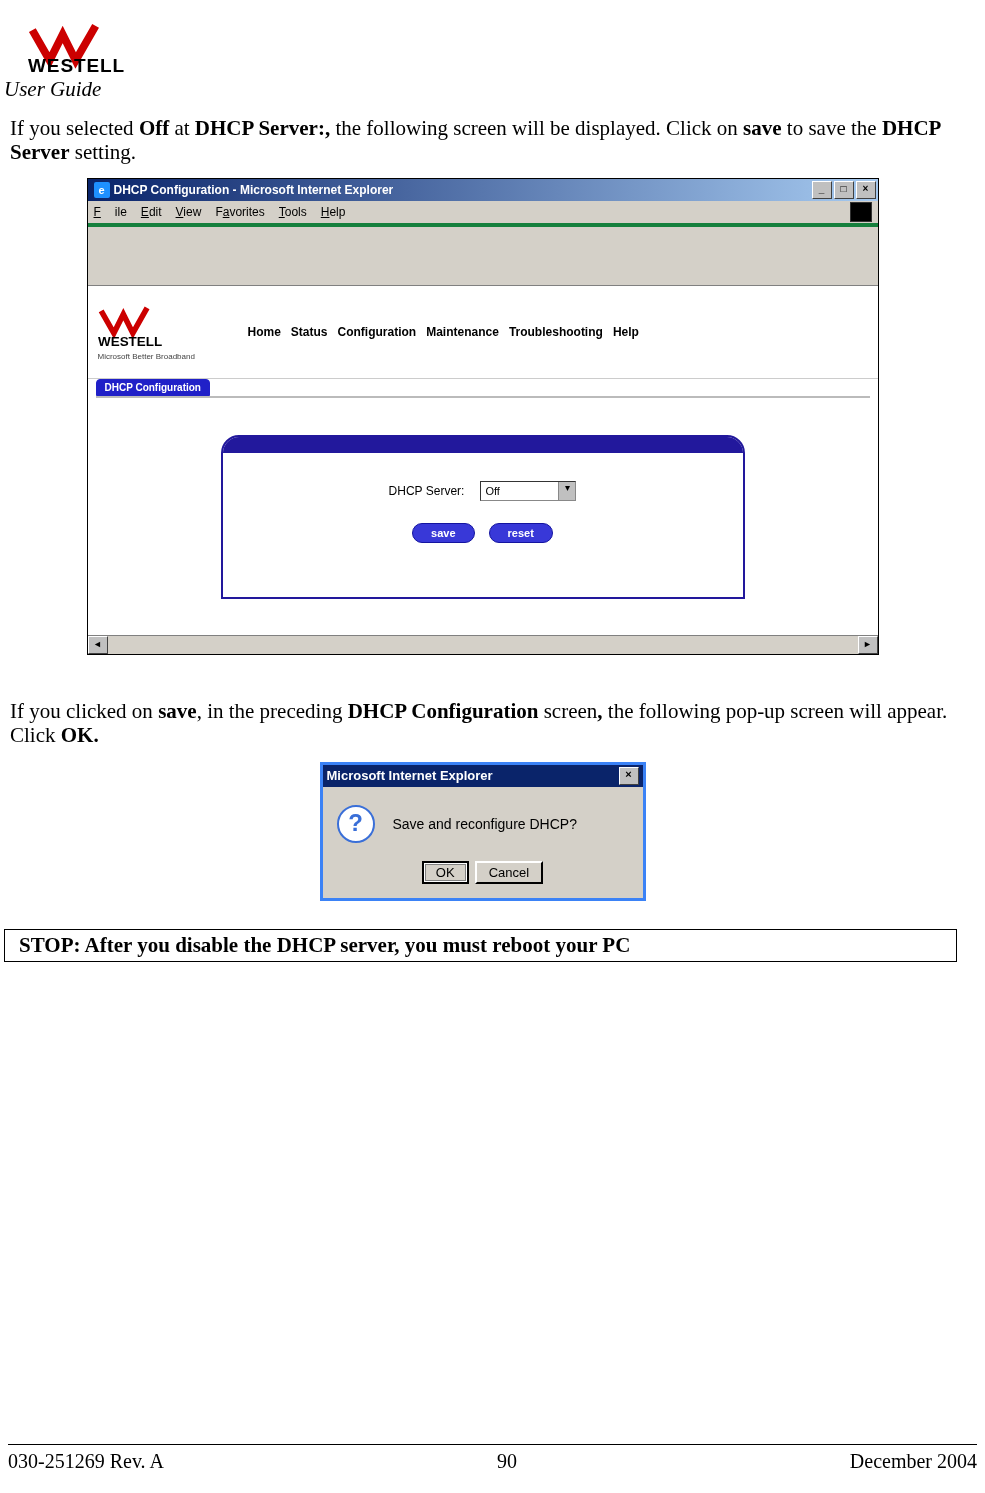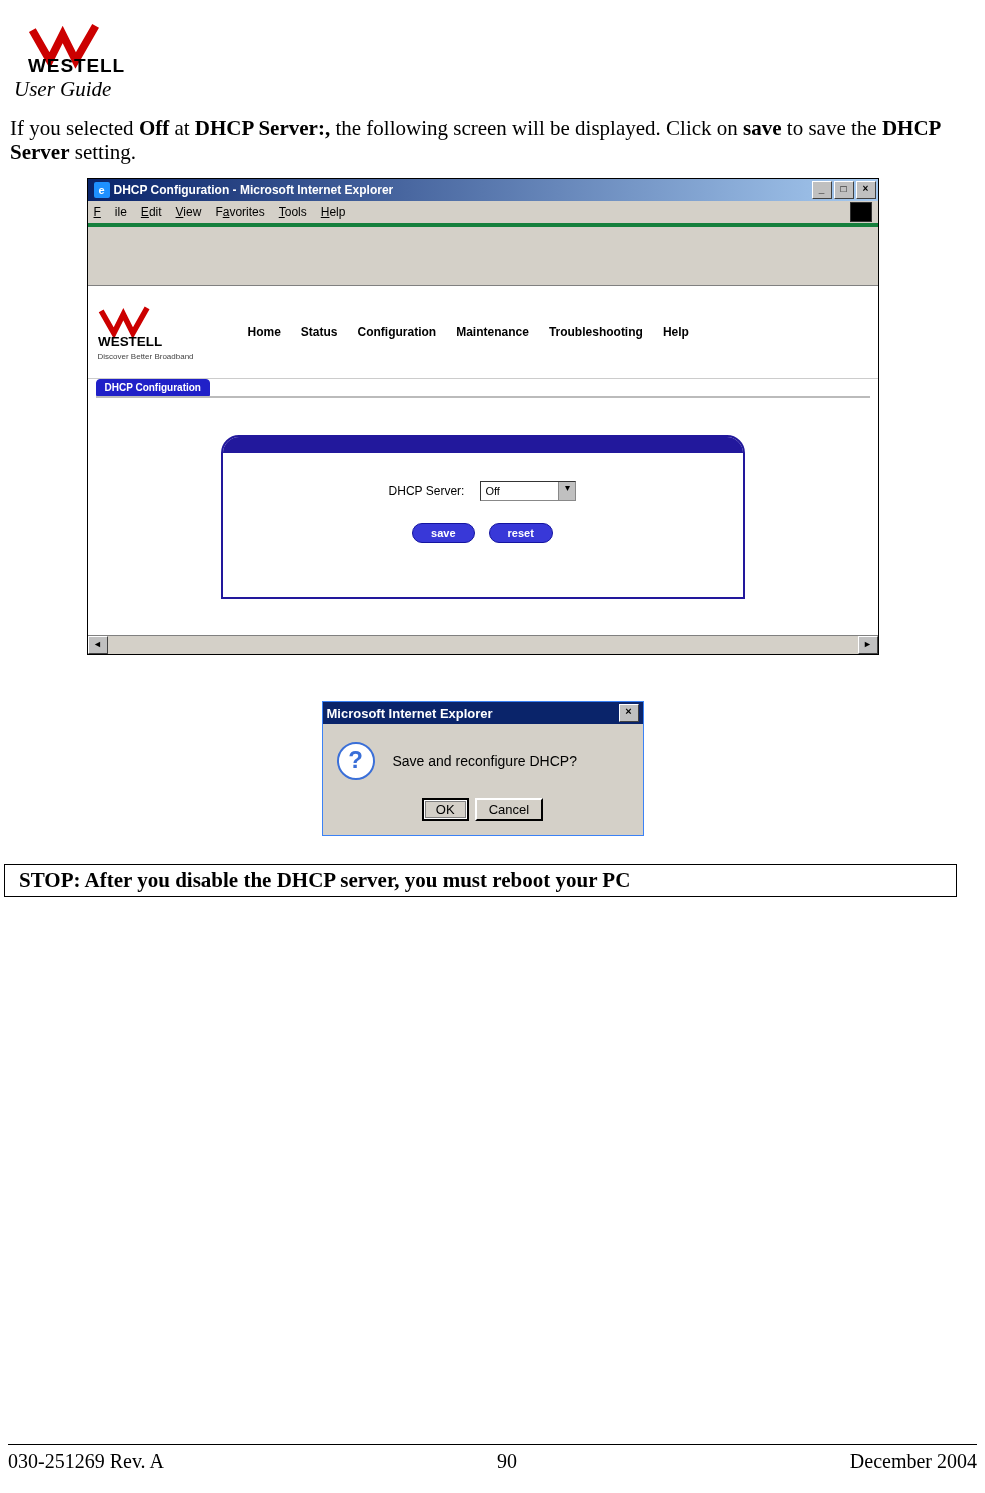--- a/index.html
+++ b/index.html
@@ -15,21 +15,21 @@
     position: relative;
     box-sizing: border-box;
     padding: 20px 20px 0 0;
   }
   .logo-area { padding-left: 28px; }
   .logo-svg { display: block; width: 130px; height: 55px; margin-bottom: -2px; }
   .user-guide {
     font-style: italic;
     font-size: 21px;
     margin: 4px 0 14px 0;
-    padding-left: 14px;
+    padding-left: 4px;
   }
   .body-text {
     font-size: 21px;
     line-height: 1.15;
     margin: 8px 10px 14px 10px;
   }
   b { font-weight: bold; }
   .screenshot1 {
     width: 790px;
     height: 475px;
@@ -97,21 +97,21 @@
     border-bottom: 1px solid #ccc;
   }
   .inner-logo {
     width: 120px;
     padding-left: 10px;
   }
   .inner-logo svg { width: 95px; height: 48px; }
   .tagline { font-size: 8px; color:#444; margin-top:-4px; }
   .navlinks {
     font-size: 12px; font-weight: bold; color:#000;
-    display: flex; gap: 20px; margin-left: 30px;
+    display: flex; gap: 10px; margin-left: 30px;
   }
   .tab-row { display:flex; padding-left:8px; }
   .tab {
     background:#2020c8; color:#fff; font-size:10px; font-weight:bold;
     border:1px solid #2020c8; border-radius:4px 4px 0 0; padding:2px 8px;
   }
   .tab-underline { height:2px; background:#bbb; margin:0 8px; }
   .panel-center {
     flex:1; display:flex; align-items:center; justify-content:center;
   }
@@ -148,21 +148,21 @@
   .hscrollbar {
     height:18px; background:#d4d0c8; border-top:1px solid #808080;
     display:flex; justify-content:space-between; align-items:center;
   }
   .sbtn { width:18px; height:16px; background:#c0c0c0;
     border:1px solid #fff; border-right-color:#404040; border-bottom-color:#404040;
     font-size:9px; text-align:center; line-height:14px;}
 
   .screenshot2 {
     width: 320px; margin: 10px auto 0 auto;
-    border:1px solid #3b82f6; font-family: Arial, sans-serif;
+    border:3px solid #3b82f6; font-family: Arial, sans-serif;
   }
   .s2-title {
     height:22px; background:#0a246a; color:#fff; font-weight:bold;
     font-size:13px; display:flex; align-items:center; padding:0 4px;
   }
   .s2-title-spacer{flex:1;}
   .s2-close{width:18px;height:16px;background:#c0c0c0;
     border:1px solid #fff;border-right-color:#404040;border-bottom-color:#404040;
     text-align:center;font-size:11px;line-height:13px;color:#000;}
   .s2-body{background:#d4d0c8; padding:18px 14px 14px 14px;}
@@ -231,21 +231,21 @@
       <div class="menubar-right"></div>
     </div>
     <div class="toolbar-area"></div>
     <div class="content-area">
       <div class="top-panel">
         <div class="inner-logo">
           <svg viewBox="0 0 120 55">
             <path d="M4 6 L20 34 L32 10 L44 34 L62 2" stroke="#cc0000" stroke-width="7" fill="none"></path>
             <text x="0" y="50" font-family="Arial" font-weight="900" font-size="17" fill="#000">WESTELL</text>
           </svg>
-          <div class="tagline">Discover Better Broadband</div>
+          <div class="tagline">Microsoft Better Broadband</div>
         </div>
         <div class="navlinks">
           <span>Home</span>
           <span>Status</span>
           <span>Configuration</span>
           <span>Maintenance</span>
           <span>Troubleshooting</span>
           <span>Help</span>
         </div>
       </div>
@@ -272,20 +272,23 @@
       </div>
       <div class="hscrollbar">
         <div class="sbtn">◄</div>
         <div class="sbtn">►</div>
       </div>
     </div>
   </div>
 
   <div style="height:36px"></div>
 
+  <div class="body-text">
+    <span>If you clicked on </span><b>save</b><span>, in the preceding </span><b>DHCP Configuration</b><span> screen</span><b>,</b><span> the following pop-up screen will appear. Click </span><b>OK.</b>
+  </div>
 
   <div class="screenshot2">
     <div class="s2-title">
       <span>Microsoft Internet Explorer</span>
       <div class="s2-title-spacer"></div>
       <div class="s2-close">×</div>
     </div>
     <div class="s2-body">
       <div class="s2-row1">
         <div class="qicon">?</div>

